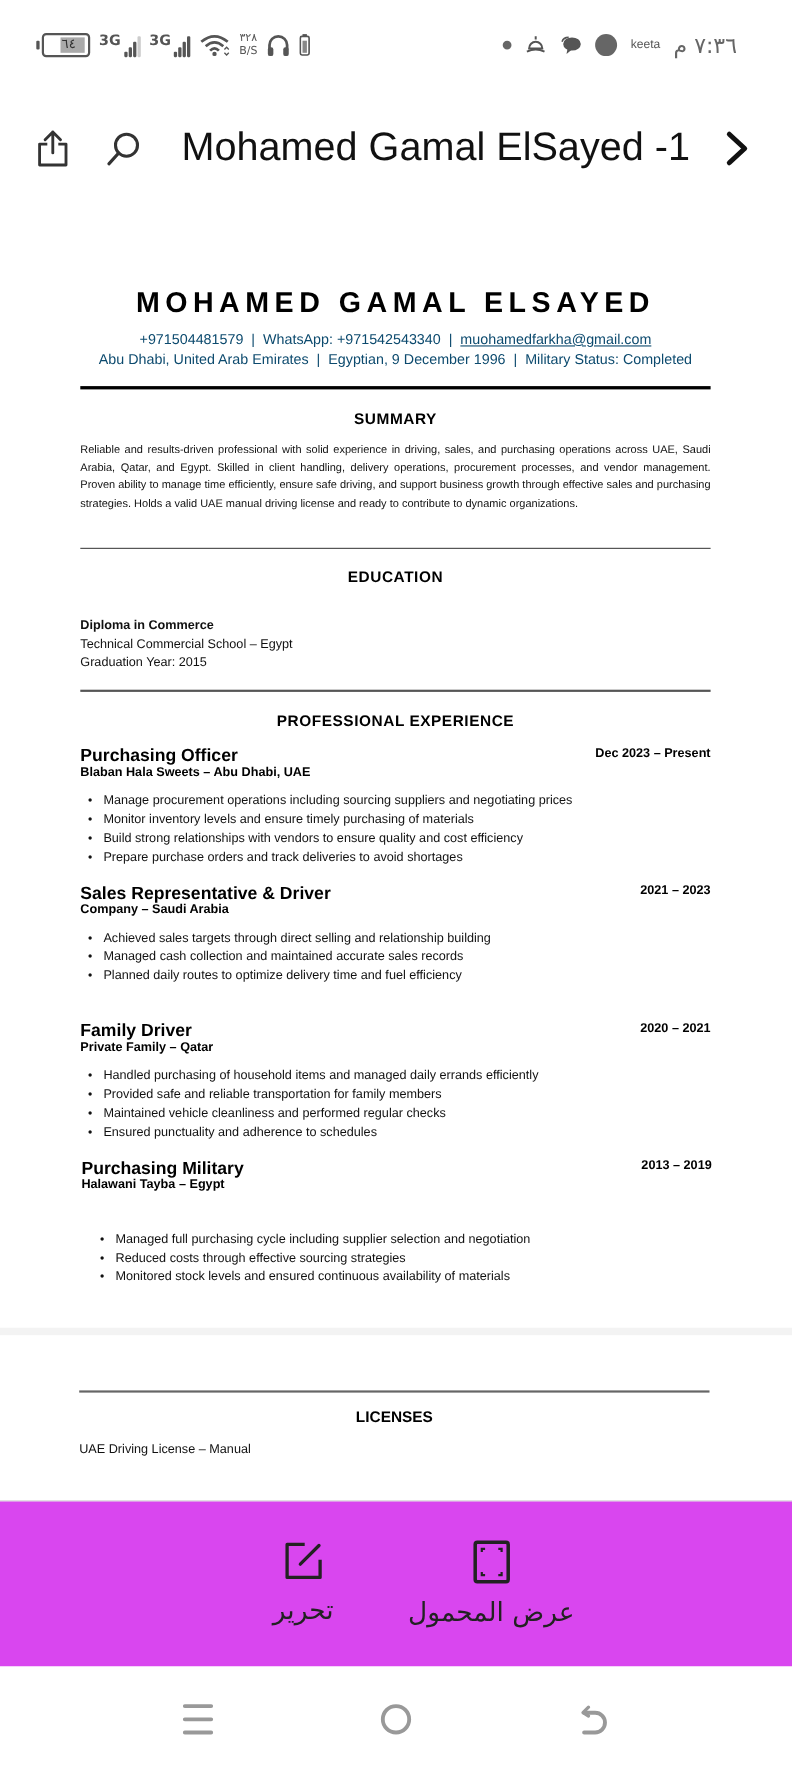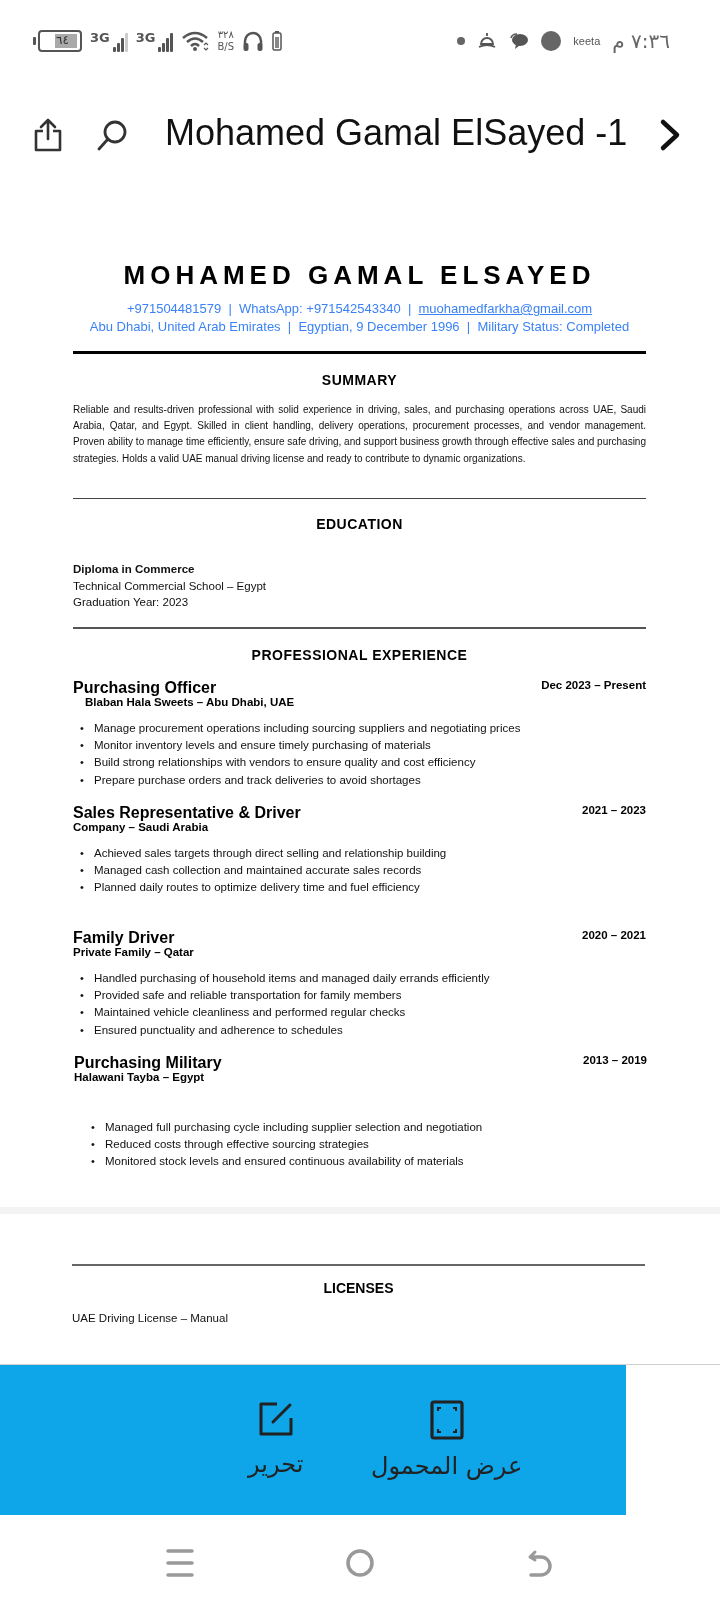--- a/index.html
+++ b/index.html
@@ -29,42 +29,42 @@
   .doc-title { position: absolute; left: 165px; top: 12px; font-size: 36px; color: #111; white-space: nowrap; }
 
   
   .doc { position: absolute; left: 0; top: 180px; width: 720px; }
   .page1 { position: absolute; top: 0; left: 0; width: 720px; height: 1027px; background: #fff; }
   .page-gap { position: absolute; top: 1027px; left: 0; width: 720px; height: 7px; background: #f3f3f3; }
   .page2 { position: absolute; top: 1034px; left: 0; width: 720px; height: 150px; background: #fff; }
   .cv { position: absolute; left: 73px; width: 573px; font-family: "Liberation Sans", sans-serif; }
 
   .cv-name { position: absolute; top: 80px; left: 0; width: 573px; text-align: center; font-size: 26px; font-weight: bold; letter-spacing: 5px; }
-  .contact { position: absolute; left: -4px; width: 581px; text-align: center; font-size: 13px; color: #3b82f6; }
+  .contact { position: absolute; left: -4px; width: 581px; text-align: center; font-size: 13px; color: #0c4a6e; }
   .contact .email { text-decoration: underline; }
   .rule-thick { position: absolute; left: 0; width: 573px; height: 3px; background: #000; }
   .rule { position: absolute; left: 0; width: 573px; height: 1px; background: #444; }
   .section-title { position: absolute; left: 0; width: 573px; text-align: center; font-size: 14px; font-weight: bold; letter-spacing: 0.5px; }
   .summary { position: absolute; left: 0; width: 573px; font-size: 10px; line-height: 16.2px; text-align: justify; color: #111; }
   .edu-line { position: absolute; left: 0; font-size: 11.5px; color: #111; }
   .bold { font-weight: bold; }
   .job-title { position: absolute; left: 0; font-size: 16px; font-weight: bold; }
   .job-date { position: absolute; right: 0; font-size: 11.5px; font-weight: bold; }
   .job-company { position: absolute; left: 0; font-size: 11.5px; font-weight: bold; }
   .bullets { position: absolute; left: 0; width: 573px; list-style: none; }
   .bullets li { position: relative; padding-left: 21px; font-size: 11.5px; line-height: 17.2px; color: #111; white-space: nowrap; }
   .bullets li::before { content: "•"; position: absolute; left: 7px; top: 0; font-size: 11px; }
 
   .lic-rule { position: absolute; left: 72px; width: 573px; height: 2px; background: #666; }
   .lic-title { position: absolute; left: 72px; width: 573px; text-align: center; font-size: 14px; font-weight: bold; }
   .lic-item { position: absolute; left: 72px; font-size: 11.5px; color: #111; }
 
   
   .action-divider { position: absolute; top: 1364px; left: 0; width: 720px; height: 1px; background: #d0d0d0; }
-  .actionbar { position: absolute; top: 1365px; left: 0; width: 626px; height: 150px; background: #0ea5e9; }
+  .actionbar { position: absolute; top: 1365px; left: 0; width: 720px; height: 150px; background: #d946ef; }
   .action { position: absolute; top: 35px; display: flex; flex-direction: column; align-items: center; }
   .action .label { margin-top: 12px; font-size: 24px; color: #222; font-family: "DejaVu Sans", sans-serif; white-space: nowrap; }
 
   
   .navbar { position: absolute; top: 1515px; left: 0; width: 720px; height: 97px; background: #fff; }
   .nav-btn { position: absolute; top: 30px; width: 40px; height: 36px; display: flex; align-items: center; justify-content: center; }
 </style>
 </head>
 <body>
 
@@ -165,29 +165,29 @@
 
       <div class="rule-thick" style="top:171px;"></div>
 
       <div class="section-title" style="top:192px;">SUMMARY</div>
       <div class="summary" style="top:222px;">Reliable and results-driven professional with solid experience in driving, sales, and purchasing operations across UAE, Saudi Arabia, Qatar, and Egypt. Skilled in client handling, delivery operations, procurement processes, and vendor management. Proven ability to manage time efficiently, ensure safe driving, and support business growth through effective sales and purchasing strategies. Holds a valid UAE manual driving license and ready to contribute to dynamic organizations.</div>
 
       <div class="rule" style="top:318px;"></div>
       <div class="section-title" style="top:336px;">EDUCATION</div>
       <div class="edu-line bold" style="top:383px;">Diploma in Commerce</div>
       <div class="edu-line" style="top:400px;">Technical Commercial School – Egypt</div>
-      <div class="edu-line" style="top:416px;">Graduation Year: 2023</div>
+      <div class="edu-line" style="top:416px;">Graduation Year: 2015</div>
 
       <div class="rule" style="top:447px; height:2px; background:#555;"></div>
       <div class="section-title" style="top:467px;">PROFESSIONAL EXPERIENCE</div>
 
       <div>
         <div class="job-title" style="top:499px;">Purchasing Officer</div>
         <div class="job-date" style="top:499px;">Dec 2023 – Present</div>
-        <div class="job-company" style="top:516px;margin-left:12px;">Blaban Hala Sweets – Abu Dhabi, UAE</div>
+        <div class="job-company" style="top:516px;">Blaban Hala Sweets – Abu Dhabi, UAE</div>
         <ul class="bullets" style="top:540px;">
           <li>Manage procurement operations including sourcing suppliers and negotiating prices</li>
           <li>Monitor inventory levels and ensure timely purchasing of materials</li>
           <li>Build strong relationships with vendors to ensure quality and cost efficiency</li>
           <li>Prepare purchase orders and track deliveries to avoid shortages</li>
         </ul>
       </div>
 
       <div>
         <div class="job-title" style="top:624px;">Sales Representative &amp; Driver</div>

